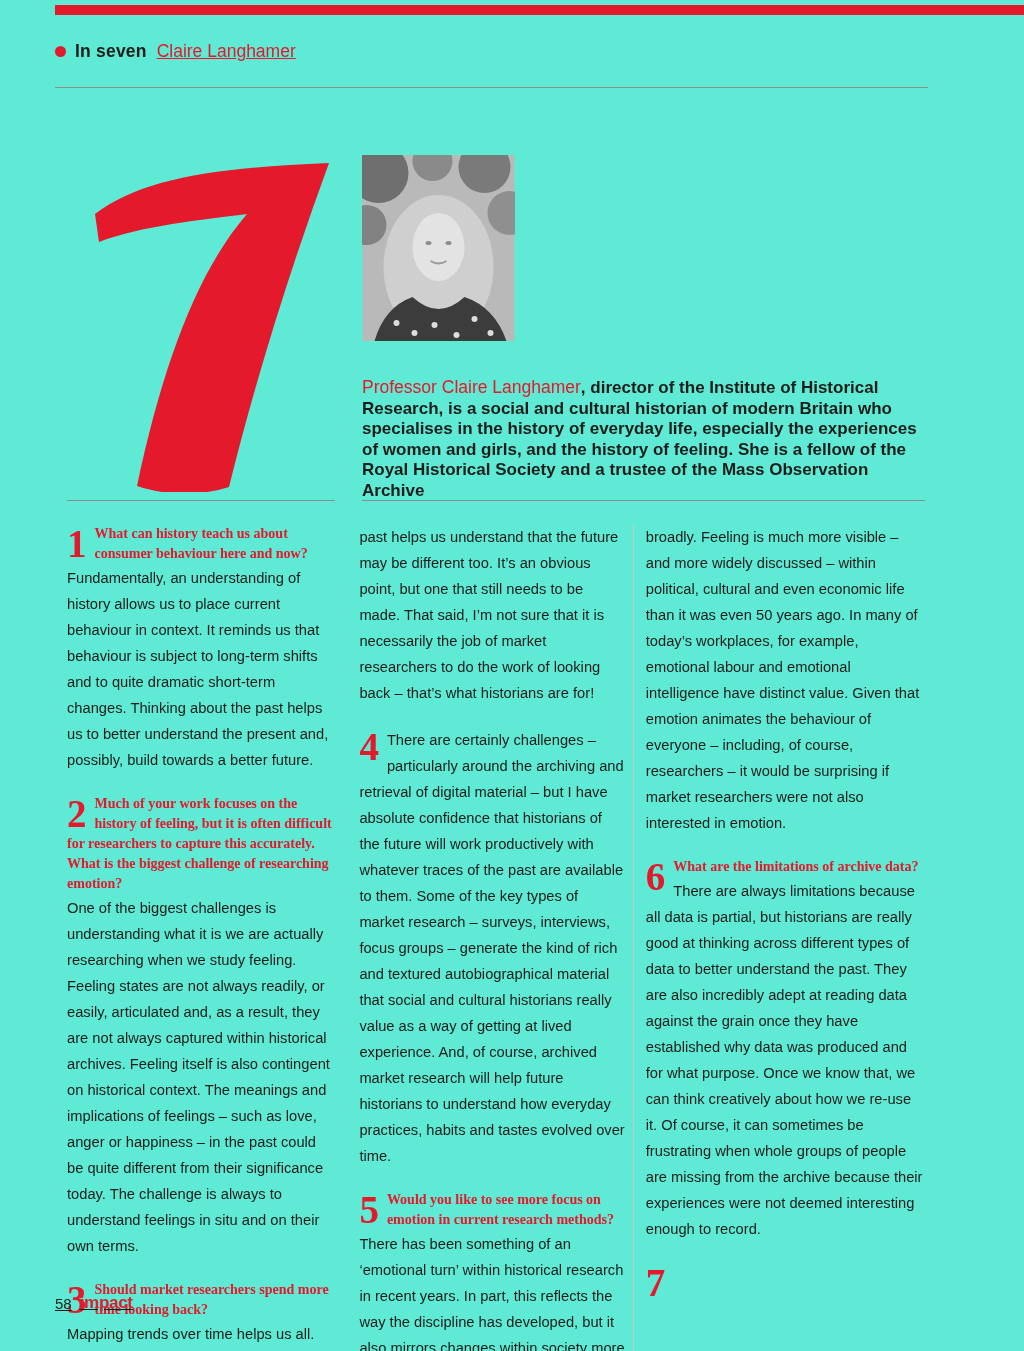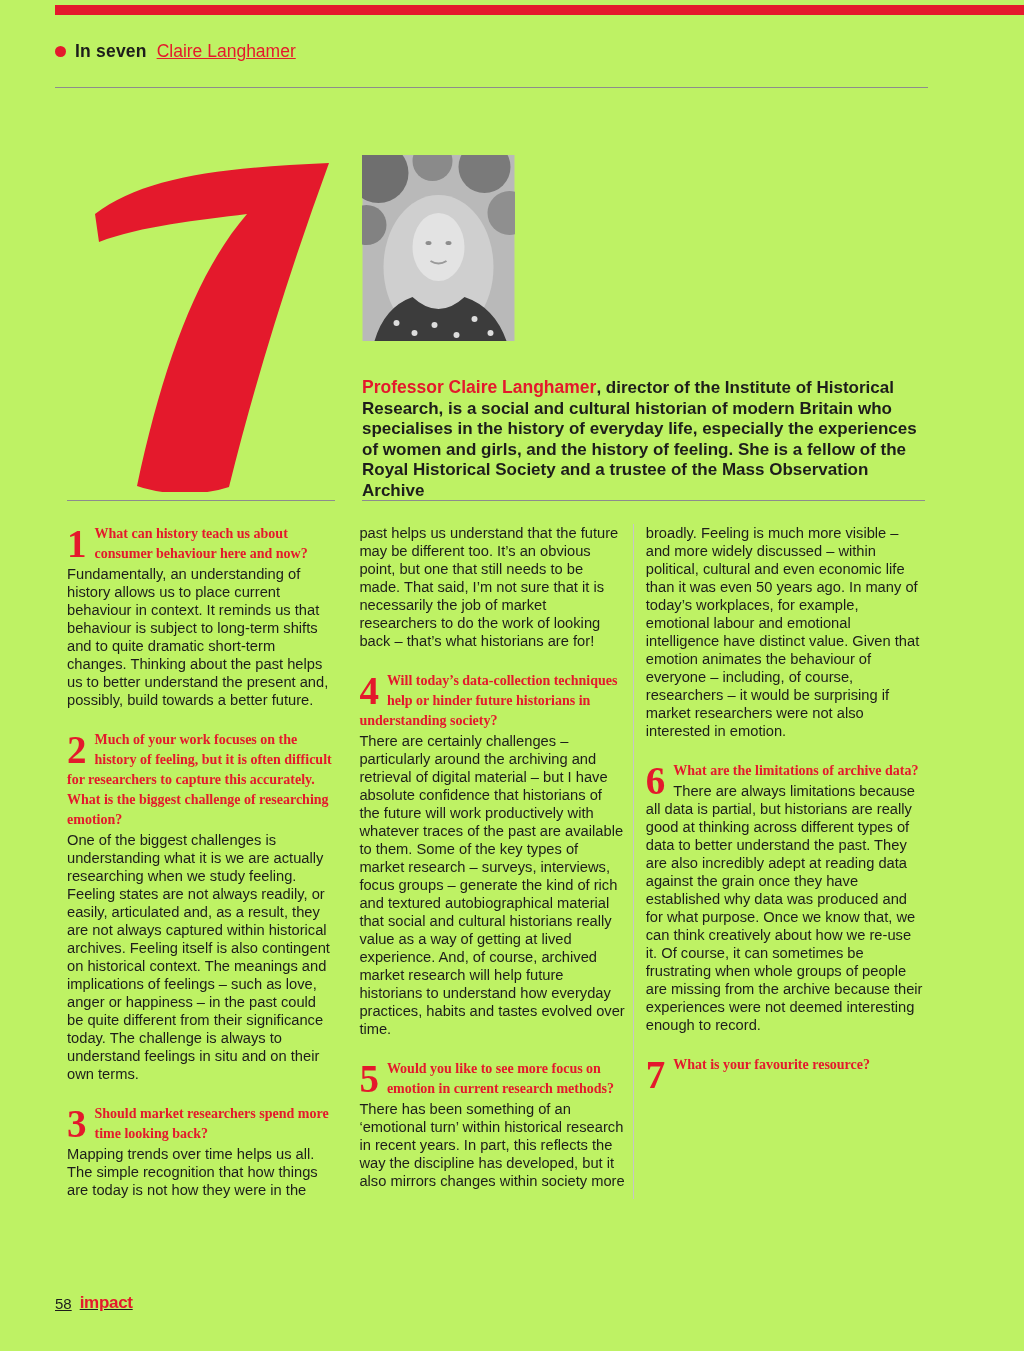--- a/index.html
+++ b/index.html
@@ -1,46 +1,46 @@
 <!DOCTYPE html>
 <html style="--accent: #e4192c;"><head>
 <meta charset="utf-8">
 <style>
   :root { --accent: #e4192c; --ink: #1d1d1b; --rule: #8d8d8d; }
   * { box-sizing: border-box; }
   html, body { margin: 0; padding: 0; background: #ffffff; }
   .page {
-    position: relative; width: 1024px; height: 1351px; background: #bef264;
+    position: relative; width: 1024px; height: 1351px; background: #5eead4;
     overflow: hidden; font-family: "Liberation Sans", sans-serif; color: var(--ink);
   }
   .top-bar { position: absolute; top: 5px; left: 55px; right: 0; height: 10px; background: var(--accent); }
 
   .header { position: absolute; top: 41px; left: 55px; display: flex; align-items: center; font-size: 17.5px; }
   .dot { width: 11px; height: 11px; border-radius: 50%; background: var(--accent); margin-right: 9px; }
   .section-label { font-weight: 700; color: var(--ink); margin-right: 10px; letter-spacing: 0.2px; }
   .author-name { color: var(--accent); text-decoration: underline; }
 
   .header-rule { position: absolute; top: 87px; left: 55px; width: 873px; height: 1px; background: var(--rule); }
 
   .seven-wrap { position: absolute; top: 150px; left: 76px; width: 260px; height: 342px; }
 
   .portrait { position: absolute; top: 155px; left: 362px; width: 153px; height: 186px; overflow: hidden; }
 
   .bio { position: absolute; top: 360px; left: 362px; width: 572px; font-size: 17px; line-height: 20.6px; font-weight: 700; color: var(--ink); }
-  .bio-name { color: var(--accent); font-weight: 700; font-size: 17.5px; }
+  .bio-name { color: var(--accent); font-weight: 400; font-size: 17.5px; }
 
   .mid-rule-left  { position: absolute; top: 500px; left: 67px;  width: 268px; height: 1px; background: var(--rule); }
   .mid-rule-right { position: absolute; top: 500px; left: 362px; width: 563px; height: 1px; background: var(--rule); }
 
   .columns { position: absolute; top: 524px; left: 67px; width: 858px; display: flex; align-items: stretch; }
   .col { width: 268px; }
   .col-1 { margin-right: 27px; }
   .col-3 { width: 295px; border-left: 1px solid #c6c6c6; padding-left: 12px; margin-left: 8px; }
 
-  .answer { font-size: 14.7px; line-height: 18px; color: var(--ink); margin: 0; }
+  .answer { font-size: 14.7px; line-height: 26px; color: var(--ink); margin: 0; }
   .continuation { margin: 0 0 21px 0; }
   .qa { margin-bottom: 21px; }
   .qa:last-child { margin-bottom: 0; }
   .qnum {
     float: left; font-family: "Liberation Serif", serif; font-weight: 700;
     font-size: 39px; line-height: 35px; color: var(--accent); margin: 2px 8px 0 0;
   }
   .qtext {
     font-family: "Liberation Serif", serif; font-weight: 700;
     font-size: 14px; line-height: 20px; color: var(--accent); margin: 0 0 1px 0;
@@ -122,40 +122,38 @@
         <span class="qnum">3</span>
         <div class="qtext">Should market researchers spend more time looking back?</div>
         <div class="answer">Mapping trends over time helps us all. The simple recognition that how things are today is not how they were in the</div>
       </div>
     </div>
 
     <div class="col col-2">
       <p class="answer continuation">past helps us understand that the future may be different too. It’s an obvious point, but one that still needs to be made. That said, I’m not sure that it is necessarily the job of market researchers to do the work of looking back – that’s what historians are for!</p>
       <div class="qa">
         <span class="qnum">4</span>
-        <div class="qtext">Will today’s data-collection techniques help or hinder future historians in understanding society?</div>
         <div class="answer">There are certainly challenges – particularly around the archiving and retrieval of digital material – but I have absolute confidence that historians of the future will work productively with whatever traces of the past are available to them. Some of the key types of market research – surveys, interviews, focus groups – generate the kind of rich and textured autobiographical material that social and cultural historians really value as a way of getting at lived experience. And, of course, archived market research will help future historians to understand how everyday practices, habits and tastes evolved over time.</div>
       </div>
       <div class="qa">
         <span class="qnum">5</span>
         <div class="qtext">Would you like to see more focus on emotion in current research methods?</div>
         <div class="answer">There has been something of an ‘emotional turn’ within historical research in recent years. In part, this reflects the way the discipline has developed, but it also mirrors changes within society more</div>
       </div>
     </div>
 
     <div class="col col-3">
       <p class="answer continuation">broadly. Feeling is much more visible – and more widely discussed – within political, cultural and even economic life than it was even 50 years ago. In many of today’s workplaces, for example, emotional labour and emotional intelligence have distinct value. Given that emotion animates the behaviour of everyone – including, of course, researchers – it would be surprising if market researchers were not also interested in emotion.</p>
       <div class="qa">
         <span class="qnum">6</span>
         <div class="qtext">What are the limitations of archive data?</div>
         <div class="answer">There are always limitations because all data is partial, but historians are really good at thinking across different types of data to better understand the past. They are also incredibly adept at reading data against the grain once they have established why data was produced and for what purpose. Once we know that, we can think creatively about how we re-use it. Of course, it can sometimes be frustrating when whole groups of people are missing from the archive because their experiences were not deemed interesting enough to record.</div>
       </div>
       <div class="qa">
         <span class="qnum">7</span>
-        <div class="qtext">What is your favourite resource?</div>
       </div>
     </div>
 
   </div>
 
   <div class="footer">
     <span class="page-number">58</span>
     <span class="magazine-logo">impact</span>
   </div>
 

